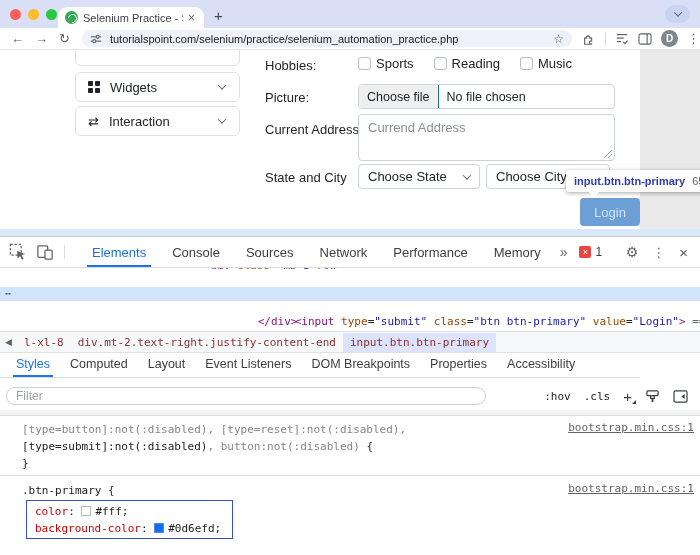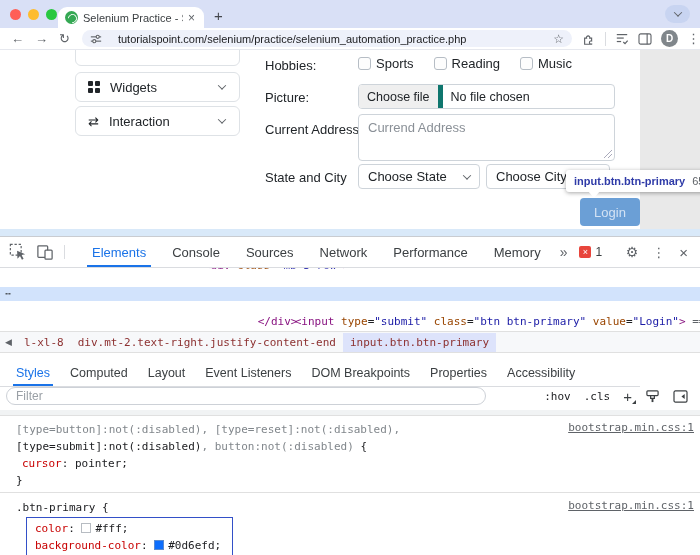--- a/index.html
+++ b/index.html
@@ -23,21 +23,21 @@
   .tab-close { font-size:12px; color:#5f6368; line-height:1; }
   .newtab { position:absolute; left:214px; top:7px; font-size:15px; color:#44474d; }
   .win-chev { position:absolute; right:10px; top:5px; width:25px; height:18px; border-radius:9px;
          background:#c8d4f1; display:flex; align-items:center; justify-content:center; }
   .chev { display:inline-block; width:6px; height:6px; border-right:1.5px solid #5f6368;
           border-bottom:1.5px solid #5f6368; transform:rotate(45deg) translate(-1px,-1px); }
   .toolbar { position:absolute; left:0; top:28px; width:700px; height:22px; background:#fff;
              border-bottom:1px solid #e6e8ee; display:flex; align-items:center; }
   .nav-ic { color:#5f6368; font-size:13px; margin-left:11px; line-height:1; }
   .urlbar { position:relative; margin-left:12px; width:492px; height:17px; border-radius:9px;
-            background:#eef1fa; display:flex; align-items:center; padding:0 8px; gap:16px; }
+            background:#eef1fa; display:flex; align-items:center; padding:0 8px; gap:8px; }
   .url-text { font-size:11px; color:#202124; white-space:nowrap; overflow:hidden; flex:1; }
   .star { color:#5f6368; font-size:12px; }
   .ext-icons { display:flex; align-items:center; gap:9px; margin-left:10px; }
   .vdiv { width:1px; height:14px; background:#dadce0; }
   .avatar { width:17px; height:17px; border-radius:50%; background:#80868b; color:#fff;
             font-size:10px; display:flex; align-items:center; justify-content:center; font-weight:bold; }
   .dots { color:#5f6368; font-size:13px; letter-spacing:0; }
   
   .viewport { position:absolute; left:0; top:50px; width:700px; height:186px; background:#fff; overflow:hidden; }
   .gray-band { position:absolute; left:640px; top:0; width:60px; height:179px; background:#e9e9e9; }
@@ -49,21 +49,21 @@
   .acc-chev { margin-right:2px; }
   .grid-ic { display:grid; grid-template-columns:5px 5px; grid-template-rows:5px 5px; gap:2px; }
   .grid-ic div { background:#212529; border-radius:1px; }
   .swap-ic { font-size:13px; color:#212529; line-height:1; }
   .flabel { position:absolute; left:265px; font-size:13px; color:#212529; }
   .cb-group { position:absolute; left:358px; top:6px; display:flex; align-items:center; }
   .cb { width:13px; height:13px; border:1px solid #b6bdc5; border-radius:3px; background:#fdfdfd; margin-right:5px; }
   .cb-label { font-size:13px; color:#212529; margin-right:20px; }
   .filebox { position:absolute; left:358px; top:34px; width:257px; height:25px; border:1px solid #ced4da;
              border-radius:4px; background:#fff; display:flex; align-items:stretch; overflow:hidden; }
-  .filebtn { background:#efefef; border-right:5px solid #0f766e; font-size:12.5px; color:#212529;
+  .filebtn { background:#efefef; border-right:1px solid #0f766e; font-size:12.5px; color:#212529;
              display:flex; align-items:center; padding:0 8px; }
   .filestatus { font-size:12.5px; color:#212529; display:flex; align-items:center; padding:0 8px; }
   .textarea { position:absolute; left:358px; top:64px; width:257px; height:47px; border:1px solid #ced4da;
               border-radius:4px; background:#fff; font-size:13px; color:#8a9097; padding:5px 9px; }
   .resize-grip { position:absolute; right:2px; bottom:2px; width:8px; height:8px;
       background:linear-gradient(135deg, transparent 50%, #aab 50%, #aab 56%, transparent 56%, transparent 72%, #aab 72%, #aab 78%, transparent 78%); }
   .select { position:absolute; top:114px; height:25px; border:1px solid #ced4da; border-radius:4px;
             background:#fff; display:flex; align-items:center; justify-content:space-between;
             font-size:13px; color:#212529; padding:0 9px; }
   .login-btn { position:absolute; left:580px; top:148px; width:60px; height:28px; background:#6b9fd6;
@@ -112,43 +112,43 @@
   .tk-swB { background:#0d6efd; border:1px solid #5a8bd0; }
   
   .crumbs { position:absolute; left:0; top:94px; width:700px; height:22px; background:#f7f8fa;
             border-top:1px solid #e0e0e0; border-bottom:1px solid #e0e0e0;
             display:flex; align-items:center; overflow:hidden; }
   .crumb-arrow { color:#5f6368; font-size:9px; padding:0 5px; flex:0 0 auto; }
   .crumb { font-family:"DejaVu Sans Mono", monospace; font-size:11px; color:#8c3030;
            padding:3px 7px; white-space:nowrap; }
   .crumb.selected { background:#dde3fb; }
   
-  .style-tabs { position:absolute; left:0; top:123px; width:640px; height:27px; border-bottom:1px solid #dadce0;
+  .style-tabs { position:absolute; left:0; top:114px; width:640px; height:27px; border-bottom:1px solid #dadce0;
                 display:flex; align-items:center; padding-left:6px; }
   .style-tab { font-size:12.5px; color:#3c4043; padding:0 10px; height:100%; display:flex; align-items:center; position:relative; }
   .style-tab.active { color:#1a73e8; }
   .style-tab.active::after { content:""; position:absolute; left:7px; right:7px; bottom:0; height:2px; background:#1a73e8; }
   .filter-row { position:absolute; left:0; top:145px; width:700px; height:28px; display:flex; align-items:center; }
   .filter-pill { margin-left:6px; width:480px; height:18px; border:1px solid #cdd1d7; border-radius:10px;
                  background:#fff; display:flex; align-items:center; padding:0 9px; }
   .filter-ph { font-size:12px; color:#9aa0a6; }
   .f-toggles { display:flex; align-items:center; gap:13px; margin-left:auto; margin-right:12px; }
   .f-txt { font-family:"DejaVu Sans Mono", monospace; font-size:11px; color:#202124;text-align:center; }
   .f-plus { position:relative; font-size:15px; color:#3c4043; line-height:1; }
   .f-plus::after { content:""; position:absolute; right:-4px; bottom:0; border-left:4px solid transparent; border-bottom:4px solid #3c4043; }
   .sub-strip { position:absolute; left:0; top:173px; width:700px; height:6px; background:#f1f3f4; border-bottom:1px solid #e0e0e0; }
   
   .dt-css { position:absolute; left:0; top:179px; width:700px; height:140px; }
-  .css-line { position:relative; line-height:15px; padding-left:16px; padding-right:6px; }
+  .css-line { position:relative; line-height:15px; padding-left:22px; padding-right:6px; }
   .css-line.indent { padding-left:22px; }
   .src-link { position:absolute; right:6px; top:0; font-family:"DejaVu Sans Mono", monospace; font-size:11px;
               color:#5f6368; text-decoration:underline; }
   .rule-sep { border-top:1px solid #e0e0e0; margin-top:4px; }
   .rule2 { padding-top:5px; }
-  .sel-box { margin:2px 0 0 26px; width:207px; border:1.5px solid #3350c8; padding:1px 0 16px 8px; }
+  .sel-box { margin:2px 0 0 26px; width:207px; border:1.5px solid #3350c8; padding:1px 0 2px 8px; }
   .dt-css .code { display:inline; }
 </style>
 </head>
 <body>
 
 <div id="app">
 
   <div class="tabstrip">
     <div class="lights">
       <div class="light r"></div>
@@ -357,23 +357,20 @@
 
     <div class="dt-css">
       <div style="height:4px"></div>
       <div class="css-line">
         <span class="code"><span class="tk-gray">[type=button]:not(:disabled), [type=reset]:not(:disabled),</span></span>
         <span class="src-link">bootstrap.min.css:1</span>
       </div>
       <div class="css-line">
         <span class="code"><span class="tk-dark">[type=submit]:not(:disabled)</span><span class="tk-gray">, button:not(:disabled)</span><span class="tk-dark"> {</span></span>
       </div>
-      <div class="css-line indent">
-        <span class="code"><span class="tk-prop">cursor</span><span class="tk-dark">: pointer;</span></span>
-      </div>
       <div class="css-line">
         <span class="code tk-dark">}</span>
       </div>
       <div class="rule-sep"></div>
 
       <div class="css-line rule2">
         <span class="code tk-dark">.btn-primary {</span>
         <span class="src-link" style="top:5px">bootstrap.min.css:1</span>
       </div>
       <div class="sel-box">

